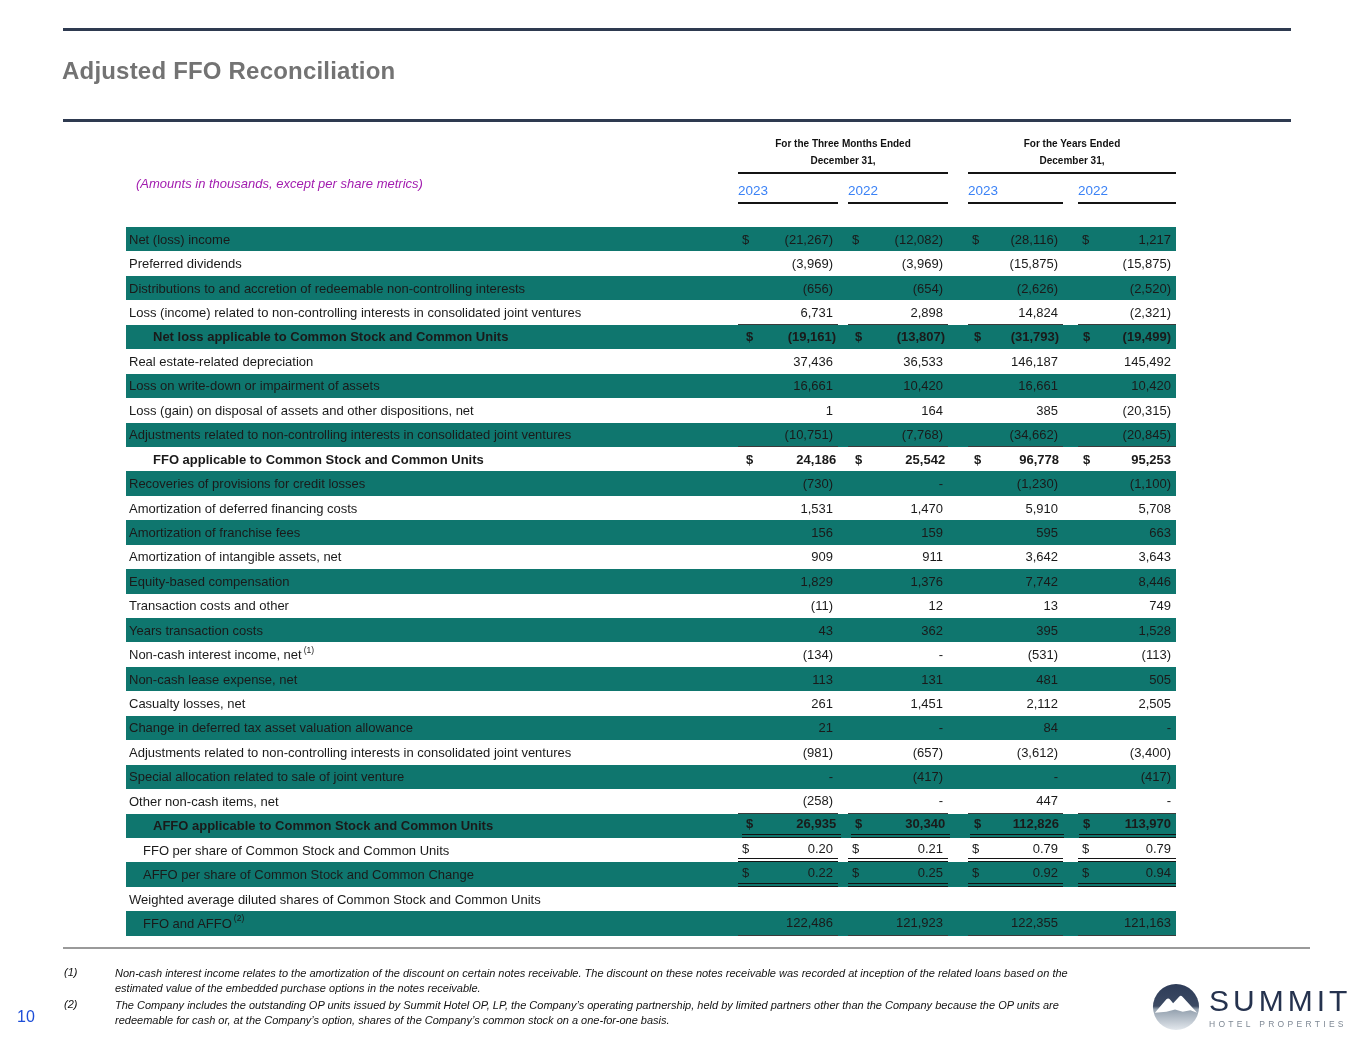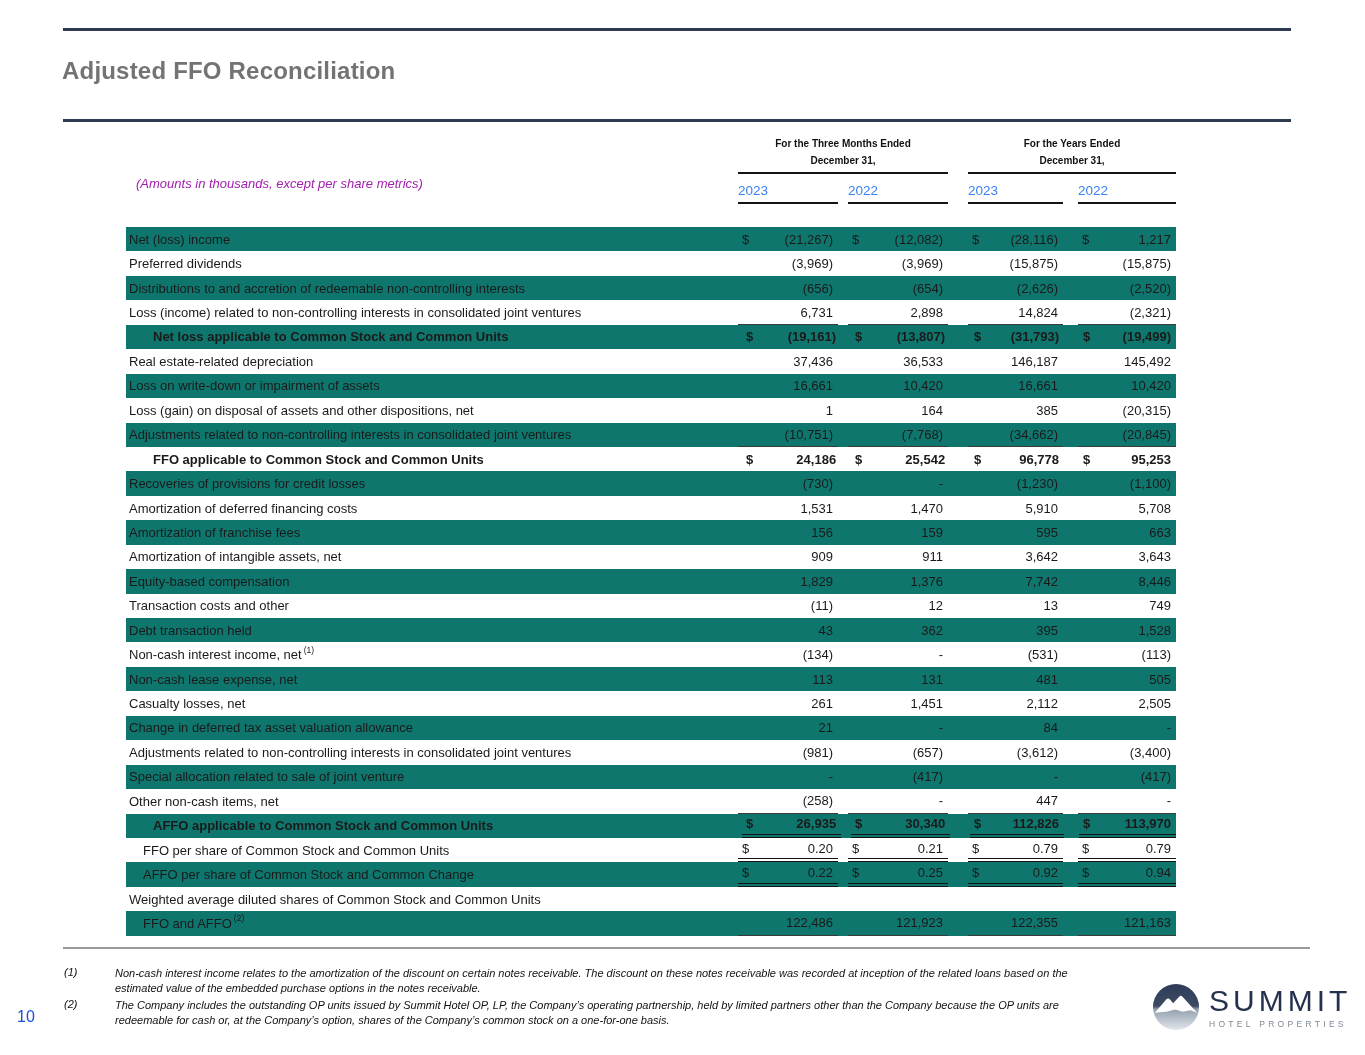--- a/index.html
+++ b/index.html
@@ -488,21 +488,21 @@
       <span class="val">13</span>
     </div>
     <div class="gap3"></div>
     <div class="col c4">
       <span class="dollar"></span>
       <span class="val">749</span>
     </div>
   </div>
       <div class="row shaded">
     <div class="label-cell">
-      <span>Debt transaction held</span>
+      <span>Years transaction costs</span>
           <sup class="sup"></sup>
     </div>
     <div class="col c1">
       <span class="dollar"></span>
       <span class="val">43</span>
     </div>
     <div class="gap1"></div>
     <div class="col c2">
       <span class="dollar"></span>
       <span class="val">362</span>

